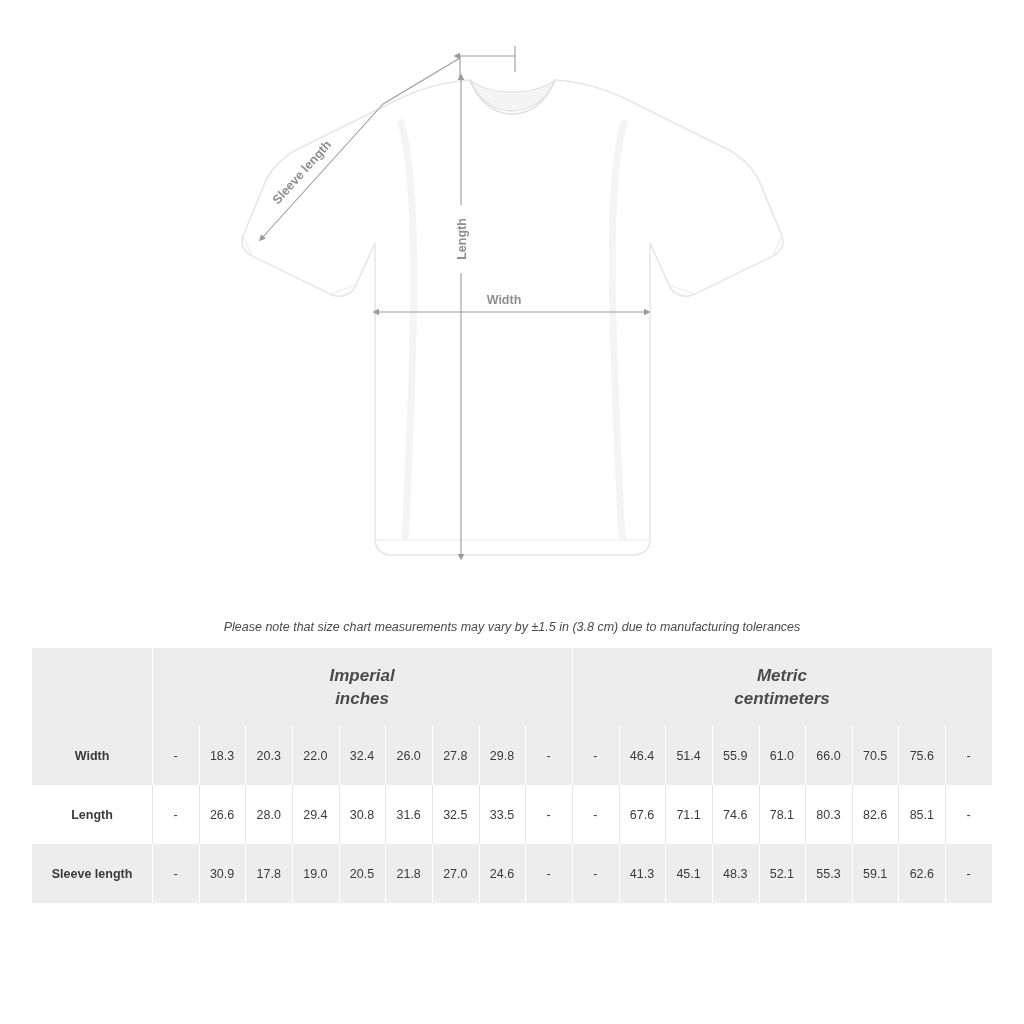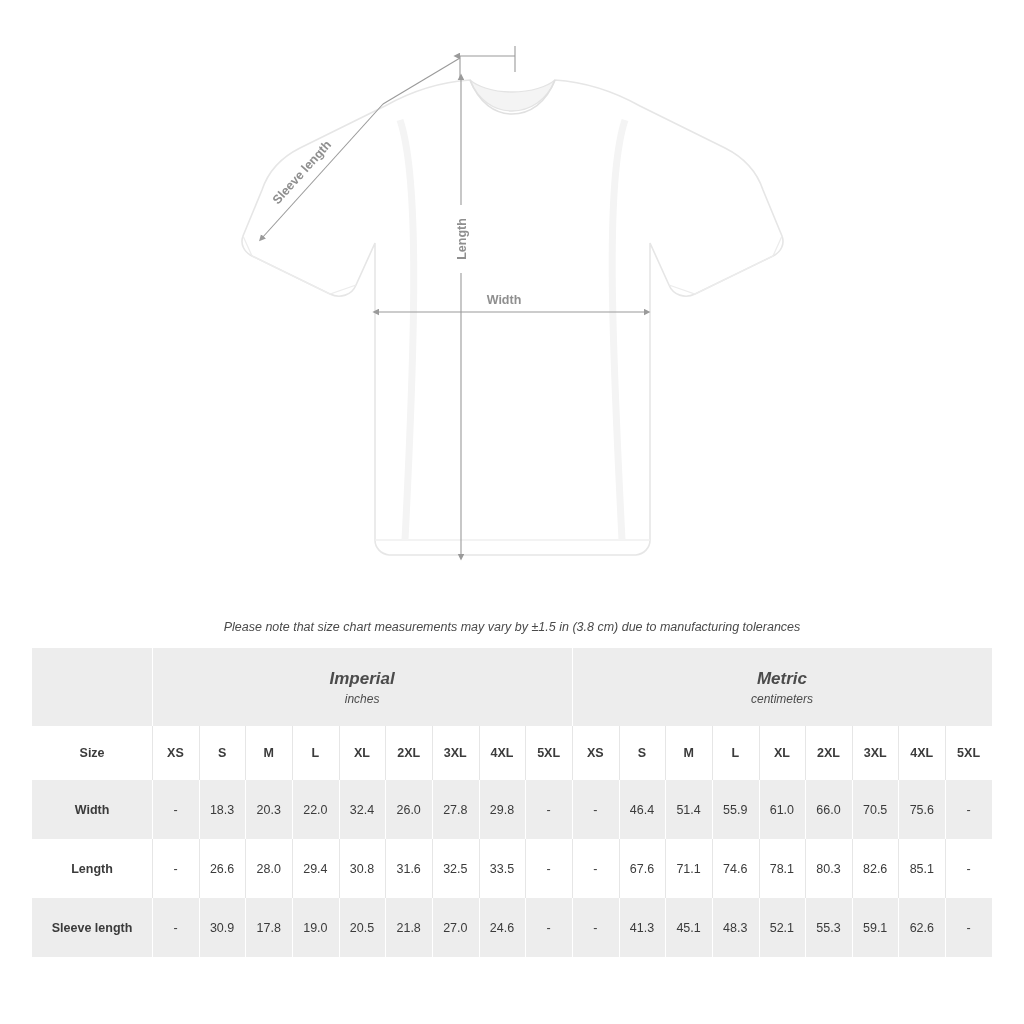--- a/index.html
+++ b/index.html
@@ -79,23 +79,23 @@
     background: #ededed;
   }
   .unit-system {
     font-size: 17px;
     font-style: italic;
     font-weight: bold;
     color: #4b4b4b;
     line-height: 1.25;
   }
   .unit-sub {
-    font-size: 12px;
+    font-size: 17px;
     font-style: italic;
-    font-weight: normal;
+    font-weight: bold;
     color: #4b4b4b;
     display: block;
     margin-top: 2px;
   }
   .sizes-row td {
     height: 54px;
     background: #ffffff;
     font-size: 12.5px;
     font-weight: bold;
     color: #3b3b3b;
@@ -242,41 +242,20 @@
           <td colspan="9">
             <div class="unit-system">Imperial</div>
             <span class="unit-sub">inches</span>
           </td>
           <td colspan="9">
             <div class="unit-system">Metric</div>
             <span class="unit-sub">centimeters</span>
           </td>
         </tr>
 
-        <tr class="sizes-row">
-          <td class="rowlabel">Size</td>
-          <td>XS</td>
-          <td>S</td>
-          <td>M</td>
-          <td>L</td>
-          <td>XL</td>
-          <td>2XL</td>
-          <td>3XL</td>
-          <td>4XL</td>
-          <td>5XL</td>
-          <td>XS</td>
-          <td>S</td>
-          <td>M</td>
-          <td>L</td>
-          <td>XL</td>
-          <td>2XL</td>
-          <td>3XL</td>
-          <td>4XL</td>
-          <td>5XL</td>
-        </tr>
 
         <tr class="data-row odd">
           <td class="rowlabel">Width</td>
           <td>-</td>
           <td>18.3</td>
           <td>20.3</td>
           <td>22.0</td>
           <td>32.4</td>
           <td>26.0</td>
           <td>27.8</td>

